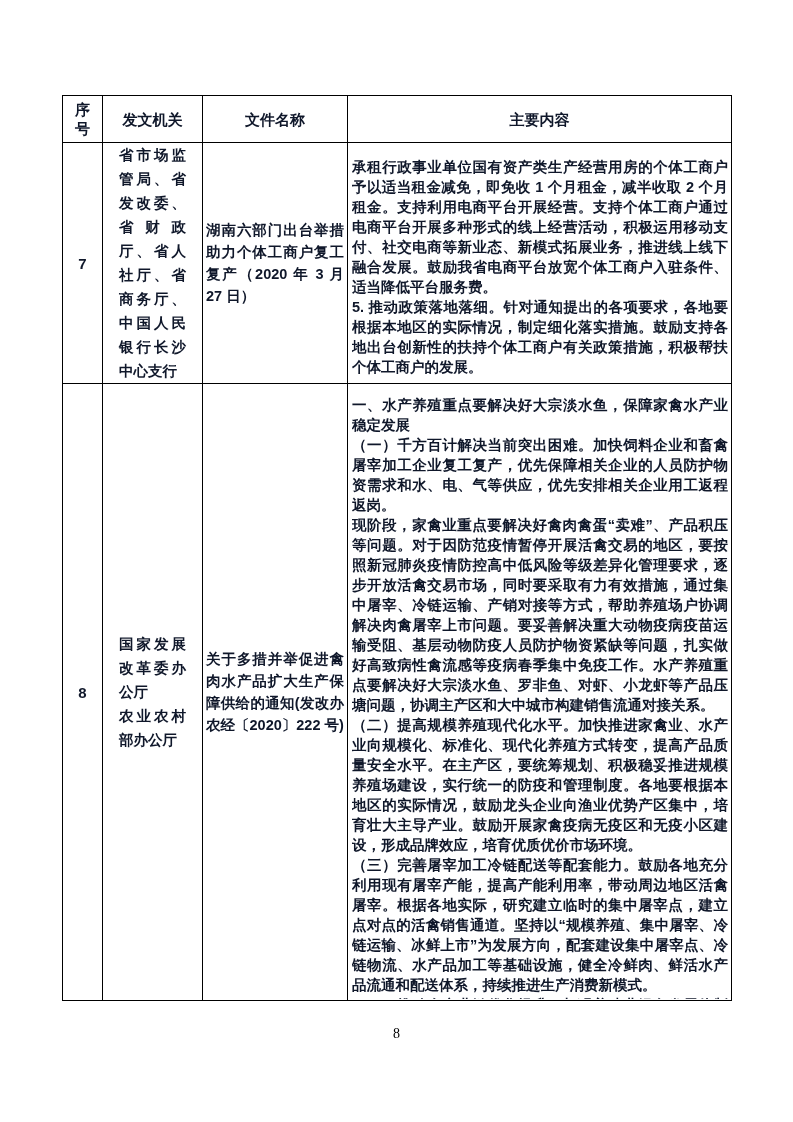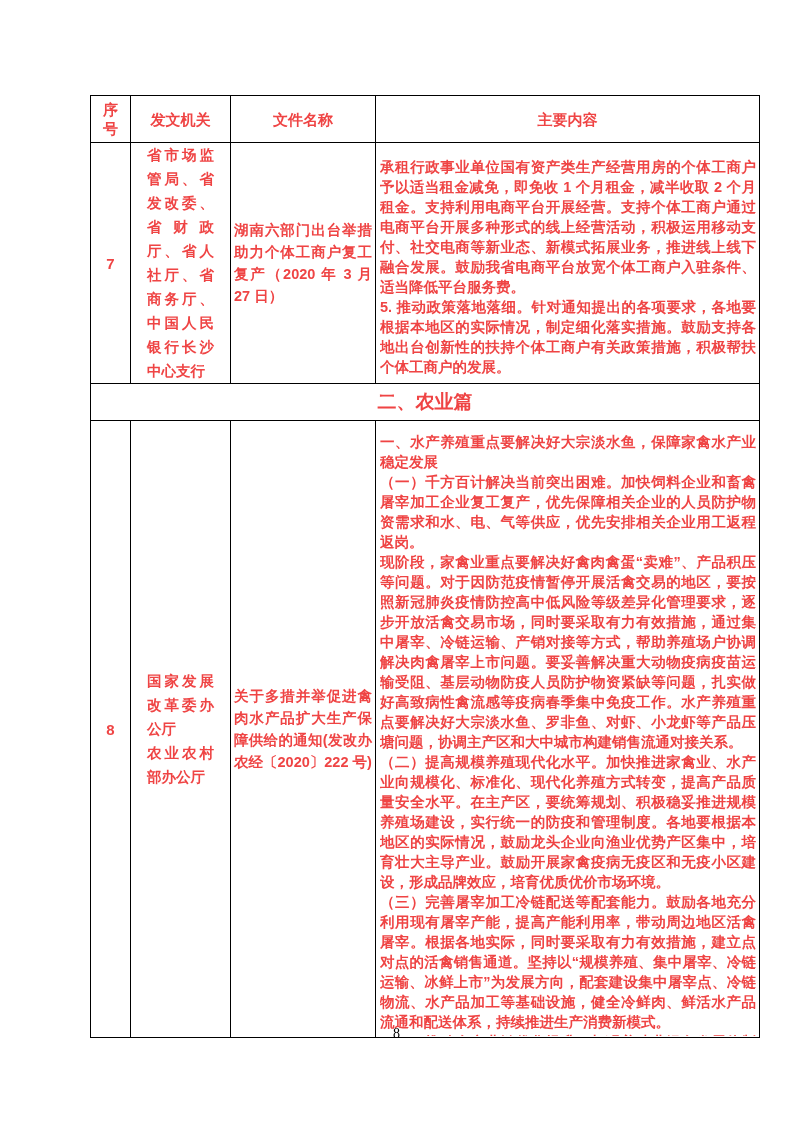--- a/index.html
+++ b/index.html
@@ -14,22 +14,21 @@
     overflow: hidden;
   }
   .doc-table {
     position: absolute;
     left: 62px;
     top: 95px;
     width: 669px;
     border-collapse: collapse;
     table-layout: fixed;
     font-weight: bold;
-    color: #ef4444;
-    margin-left: 28px;
+    color: #0f172a;
   }
   .doc-table td, .doc-table th {
     border: 1px solid #000000;
     vertical-align: middle;
     overflow: hidden;
   }
   .header-row { height: 47px; }
   .header-row th {
     font-size: 15px;
     font-weight: bold;
@@ -126,40 +125,37 @@
         <div class="doc-title-text">湖南六部门出台举措助力个体工商户复工复产（2020 年 3 月 27 日）</div>
       </td>
       <td class="cell-content">
         <div class="content-box">
           <p>承租行政事业单位国有资产类生产经营用房的个体工商户予以适当租金减免，即免收 1 个月租金，减半收取 2 个月租金。支持利用电商平台开展经营。支持个体工商户通过电商平台开展多种形式的线上经营活动，积极运用移动支付、社交电商等新业态、新模式拓展业务，推进线上线下融合发展。鼓励我省电商平台放宽个体工商户入驻条件、适当降低平台服务费。</p>
           <p>5. 推动政策落地落细。针对通知提出的各项要求，各地要根据本地区的实际情况，制定细化落实措施。鼓励支持各地出台创新性的扶持个体工商户有关政策措施，积极帮扶个体工商户的发展。</p>
         </div>
       </td>
     </tr>
 
-    <tr class="section-row">
-      <td colspan="4">二、农业篇</td>
-    </tr>
 
     <tr class="row-entry row-8">
       <td class="cell-no">8</td>
       <td class="cell-agency">
         <div class="agency-text">国家发展改革委办公厅</div>
         <div class="agency-text">农业农村部办公厅</div>
       </td>
       <td class="cell-doc">
         <div class="doc-title-text">关于多措并举促进禽肉水产品扩大生产保障供给的通知(发改办农经〔2020〕222 号)</div>
       </td>
       <td class="cell-content">
         <div class="content-box">
           <p>一、水产养殖重点要解决好大宗淡水鱼，保障家禽水产业稳定发展</p>
           <p>（一）千方百计解决当前突出困难。加快饲料企业和畜禽屠宰加工企业复工复产，优先保障相关企业的人员防护物资需求和水、电、气等供应，优先安排相关企业用工返程返岗。</p>
           <p>现阶段，家禽业重点要解决好禽肉禽蛋“卖难”、产品积压等问题。对于因防范疫情暂停开展活禽交易的地区，要按照新冠肺炎疫情防控高中低风险等级差异化管理要求，逐步开放活禽交易市场，同时要采取有力有效措施，通过集中屠宰、冷链运输、产销对接等方式，帮助养殖场户协调解决肉禽屠宰上市问题。要妥善解决重大动物疫病疫苗运输受阻、基层动物防疫人员防护物资紧缺等问题，扎实做好高致病性禽流感等疫病春季集中免疫工作。水产养殖重点要解决好大宗淡水鱼、罗非鱼、对虾、小龙虾等产品压塘问题，协调主产区和大中城市构建销售流通对接关系。</p>
           <p>（二）提高规模养殖现代化水平。加快推进家禽业、水产业向规模化、标准化、现代化养殖方式转变，提高产品质量安全水平。在主产区，要统筹规划、积极稳妥推进规模养殖场建设，实行统一的防疫和管理制度。各地要根据本地区的实际情况，鼓励龙头企业向渔业优势产区集中，培育壮大主导产业。鼓励开展家禽疫病无疫区和无疫小区建设，形成品牌效应，培育优质优价市场环境。</p>
-          <p>（三）完善屠宰加工冷链配送等配套能力。鼓励各地充分利用现有屠宰产能，提高产能利用率，带动周边地区活禽屠宰。根据各地实际，同时要采取有力有效措施，建立点对点的活禽销售通道。坚持以“规模养殖、集中屠宰、冷链运输、冰鲜上市”为发展方向，配套建设集中屠宰点、冷链物流、水产品加工等基础设施，健全冷鲜肉、鲜活水产品流通和配送体系，持续推进生产消费新模式。</p>
+          <p>（三）完善屠宰加工冷链配送等配套能力。鼓励各地充分利用现有屠宰产能，提高产能利用率，带动周边地区活禽屠宰。根据各地实际，研究建立临时的集中屠宰点，建立点对点的活禽销售通道。坚持以“规模养殖、集中屠宰、冷链运输、冰鲜上市”为发展方向，配套建设集中屠宰点、冷链物流、水产品加工等基础设施，健全冷鲜肉、鲜活水产品流通和配送体系，持续推进生产消费新模式。</p>
           <p>（四）推动全产业链优化提升。加强养殖业绿色发展体制机</p>
         </div>
       </td>
     </tr>
   </tbody>
     </table>
 
   <div class="page-number">8</div>
 
 </div>

